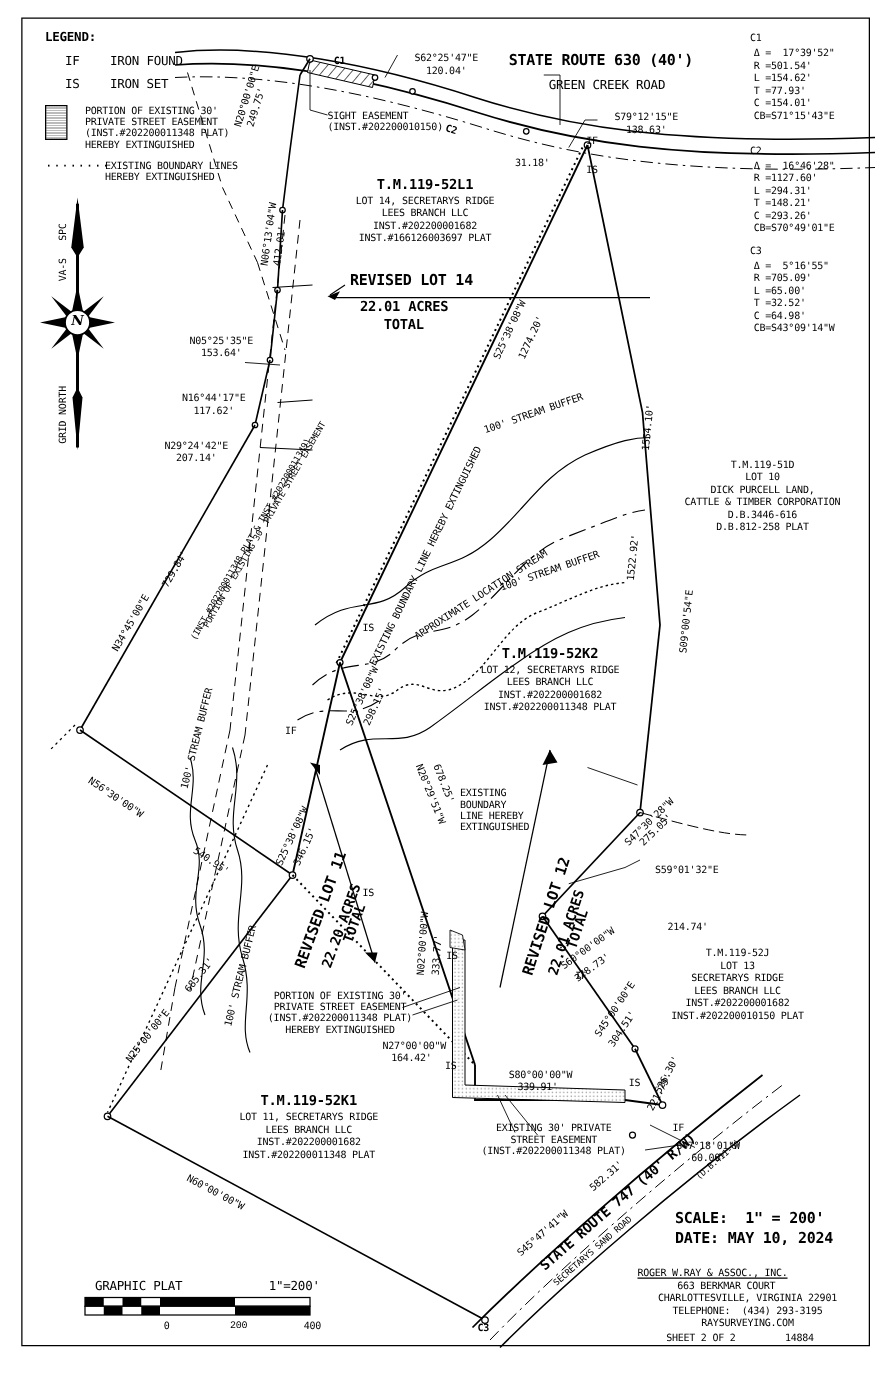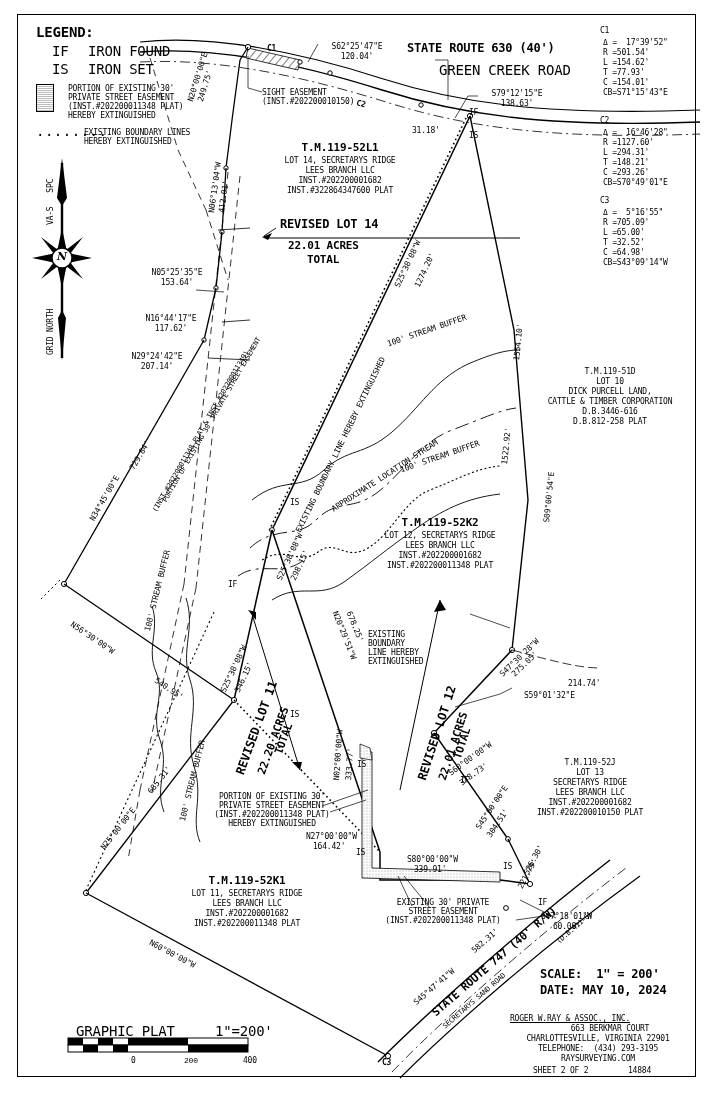--- a/index.html
+++ b/index.html
@@ -7,21 +7,21 @@
   body{font-family:"DejaVu Sans Mono","Liberation Mono",monospace;color:#000;}
   #plat{position:relative;width:713px;height:1101px;background:#fff;overflow:hidden;}
   #border{position:absolute;left:17px;top:14px;width:679px;height:1063px;border:1.6px solid #000;box-sizing:border-box;}
   svg#art{position:absolute;left:0;top:0;width:713px;height:1101px;}
   .txt{position:absolute;white-space:pre;line-height:1.14;letter-spacing:-0.2px;}
   .c{text-align:center;}
   .l{text-align:left;}
   .b{font-weight:bold;}
   .t7{font-size:7px;}
   .t8{font-size:8px;}
-  .t9{font-size:14px;}
+  .t9{font-size:10px;}
   .t11{font-size:11px;}
   .t12{font-size:12px;}
   .rot{transform-origin:0 0;}
   #wm{position:absolute;left:470px;top:1035px;font-family:"Liberation Sans",sans-serif;font-size:46px;font-weight:bold;color:rgba(120,120,120,0.42);letter-spacing:1px;pointer-events:none;}
   #legendswatch{position:absolute;width:16px;height:26px;border:1px solid #000;
      background:repeating-linear-gradient(0deg,#bbb 0 1px,#fff 1px 2px),repeating-linear-gradient(90deg,#bbb 0 1px,#fff 1px 2px);}
 </style>
 </head>
 <body>
 
@@ -250,21 +250,21 @@
   <div class="txt t7 rot" style="left:556px;top:940px;transform:rotate(-41deg);">(D.B.411-6)</div>
 
   <div class="txt t8 b" style="left:267px;top:44px;">C1</div>
   <div class="txt t8 b rot" style="left:358px;top:98px;transform:rotate(18deg);">C2</div>
   <div class="txt t8 b" style="left:382px;top:1058px;">C3</div>
 
   <div class="txt t11 b c" style="left:250px;top:142px;width:180px;">T.M.119-52L1</div>
   <div class="txt t8 c" style="left:250px;top:156px;width:180px;">LOT 14, SECRETARYS RIDGE</div>
   <div class="txt t8 c" style="left:250px;top:166px;width:180px;">LEES BRANCH LLC</div>
   <div class="txt t8 c" style="left:250px;top:176px;width:180px;">INST.#202200001682</div>
-  <div class="txt t8 c" style="left:250px;top:186px;width:180px;">INST.#322864347600 PLAT</div>
+  <div class="txt t8 c" style="left:250px;top:186px;width:180px;">INST.#166126003697 PLAT</div>
 
   <div class="txt t11 b c" style="left:345px;top:517px;width:190px;">T.M.119-52K2</div>
   <div class="txt t8 c" style="left:345px;top:531px;width:190px;">LOT 12, SECRETARYS RIDGE</div>
   <div class="txt t8 c" style="left:345px;top:541px;width:190px;">LEES BRANCH LLC</div>
   <div class="txt t8 c" style="left:345px;top:551px;width:190px;">INST.#202200001682</div>
   <div class="txt t8 c" style="left:345px;top:561px;width:190px;">INST.#202200011348 PLAT</div>
 
   <div class="txt t11 b c" style="left:152px;top:875px;width:190px;">T.M.119-52K1</div>
   <div class="txt t8 c" style="left:152px;top:889px;width:190px;">LOT 11, SECRETARYS RIDGE</div>
   <div class="txt t8 c" style="left:152px;top:899px;width:190px;">LEES BRANCH LLC</div>
@@ -345,21 +345,21 @@
 
   <div class="txt t8 rot" style="left:500px;top:464px;transform:rotate(-84deg);">1522.92'</div>
 
   <div class="txt t8 rot" style="left:339px;top:610px;transform:rotate(68deg);">N20°29'51"W</div>
   <div class="txt t8 rot" style="left:353px;top:610px;transform:rotate(68deg);">678.25'</div>
 
   <div class="txt t8 rot" style="left:498px;top:672px;transform:rotate(-44deg);">S47°30'28"W</div>
   <div class="txt t8 rot" style="left:510px;top:672px;transform:rotate(-44deg);">275.05'</div>
 
   <div class="txt t8" style="left:524px;top:691px;">S59°01'32"E</div>
-  <div class="txt t8" style="left:534px;top:679px;margin-left:34px;">214.74'</div>
+  <div class="txt t8" style="left:534px;top:737px;">214.74'</div>
 
   <div class="txt t8 rot" style="left:447px;top:770px;transform:rotate(-36deg);">S60°00'00"W</div>
   <div class="txt t8 rot" style="left:458px;top:780px;transform:rotate(-36deg);">378.73'</div>
 
   <div class="txt t8 rot" style="left:332px;top:780px;transform:rotate(-86deg);">N02°00'00"W</div>
   <div class="txt t8 rot" style="left:344px;top:780px;transform:rotate(-86deg);">333.77'</div>
 
   <div class="txt t8" style="left:306px;top:832px;">N27°00'00"W</div>
   <div class="txt t8" style="left:313px;top:842px;">164.42'</div>
 
@@ -421,21 +421,21 @@
   <div class="txt t9" style="left:76px;top:1024px;">GRAPHIC PLAT</div>
   <div class="txt t9" style="left:215px;top:1024px;">1"=200'</div>
   <div class="txt t8" style="left:131px;top:1056px;">0</div>
   <div class="txt t8" style="left:184px;top:1056px;font-family:Liberation Mono, monospace;">200</div>
   <div class="txt t8" style="left:243px;top:1056px;">400</div>
 
   <div class="txt t12 b" style="left:540px;top:968px;">SCALE:  1" = 200'</div>
   <div class="txt t12 b" style="left:540px;top:984px;">DATE: MAY 10, 2024</div>
 
   <div class="txt t8 c" style="left:470px;top:1014px;width:200px;text-decoration:underline;">ROGER W.RAY &amp; ASSOC., INC.</div>
-  <div class="txt t8 c" style="left:510px;top:1024px;width:200px;">663 BERKMAR COURT</div>
+  <div class="txt t8 c" style="left:481px;top:1024px;width:200px;">663 BERKMAR COURT</div>
   <div class="txt t8 c" style="left:498px;top:1034px;width:200px;">CHARLOTTESVILLE, VIRGINIA 22901</div>
   <div class="txt t8 c" style="left:498px;top:1044px;width:200px;">TELEPHONE:  (434) 293-3195</div>
   <div class="txt t8 c" style="left:498px;top:1054px;width:200px;">RAYSURVEYING.COM</div>
   <div class="txt t8" style="left:533px;top:1066px;">SHEET 2 OF 2</div>
   <div class="txt t8" style="left:628px;top:1066px;">14884</div>
 
 
 </div>
 
 </body></html>

